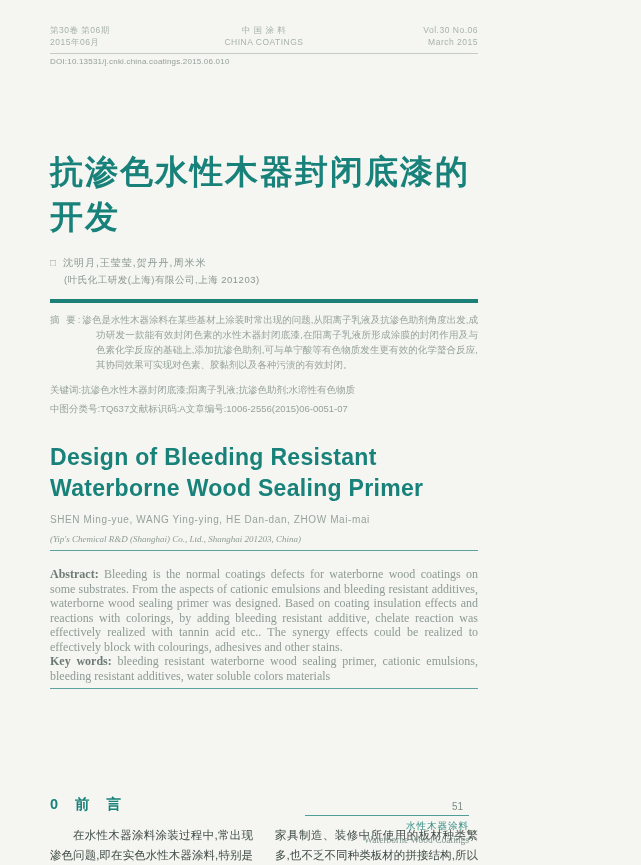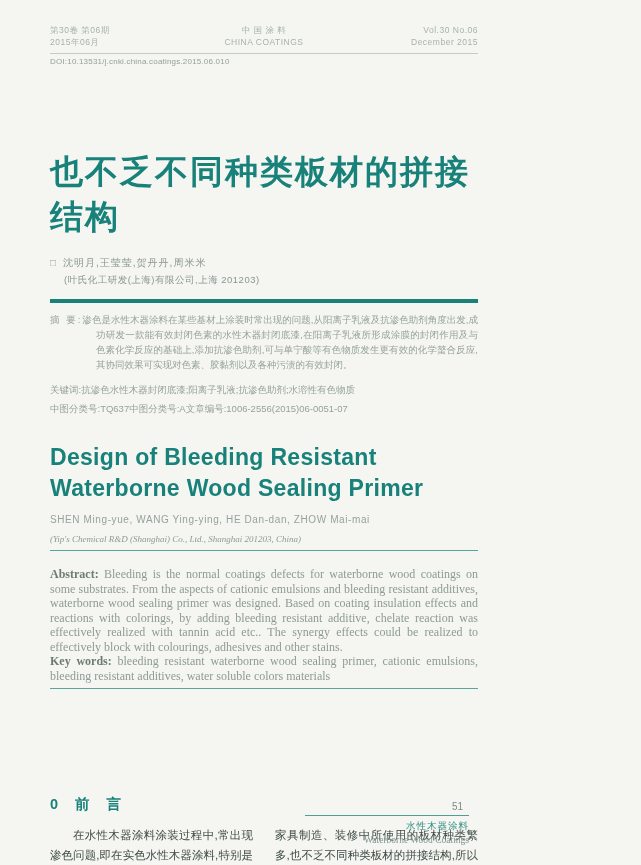--- a/index.html
+++ b/index.html
@@ -74,40 +74,40 @@
     <div class="hcol">
       <div>第30卷 第06期</div>
       <div>2015年06月</div>
     </div>
     <div class="hcol hcenter">
       <div>中 国 涂 料</div>
       <div>CHINA COATINGS</div>
     </div>
     <div class="hcol hright">
       <div>Vol.30  No.06</div>
-      <div>December  2015</div>
+      <div>March  2015</div>
     </div>
   </div>
   <hr class="header-rule">
   <div class="doi-line">DOI:10.13531/j.cnki.china.coatings.2015.06.010</div>
 
-  <h1 class="cn-title">也不乏不同种类板材的拼接结构</h1>
+  <h1 class="cn-title">抗渗色水性木器封闭底漆的开发</h1>
   <div class="cn-authors">
     <span class="author-marker">□</span><span>沈明月,王莹莹,贺丹丹,周米米</span>
   </div>
   <div class="cn-affiliation">(叶氏化工研发(上海)有限公司,上海 201203)</div>
 
   <hr class="accent-bar">
 
   <div class="cn-abstract-block">
     <p class="cn-abstract"><span class="lbl">摘 要:</span><span>渗色是水性木器涂料在某些基材上涂装时常出现的问题,从阳离子乳液及抗渗色助剂角度出发,成功研发一款能有效封闭色素的水性木器封闭底漆,在阳离子乳液所形成涂膜的封闭作用及与色素化学反应的基础上,添加抗渗色助剂,可与单宁酸等有色物质发生更有效的化学螯合反应,其协同效果可实现对色素、胶黏剂以及各种污渍的有效封闭。</span></p>
     <p class="cn-keywords"><span class="lbl">关键词:</span><span>抗渗色水性木器封闭底漆;阳离子乳液;抗渗色助剂;水溶性有色物质</span></p>
     <div class="cn-class-row">
       <span>中图分类号:TQ637</span>
-      <span>中图分类号:A</span>
+      <span>文献标识码:A</span>
       <span>文章编号:1006-2556(2015)06-0051-07</span>
     </div>
   </div>
 
   <h2 class="en-title">Design of Bleeding Resistant Waterborne Wood Sealing Primer</h2>
   <div class="en-authors">SHEN Ming-yue, WANG Ying-ying, HE Dan-dan, ZHOW Mai-mai</div>
   <div class="en-affiliation">(Yip's Chemical R&amp;D (Shanghai) Co., Ltd., Shanghai 201203, China)</div>
   <hr class="thin-rule">
 
   <div class="en-abstract-block">

